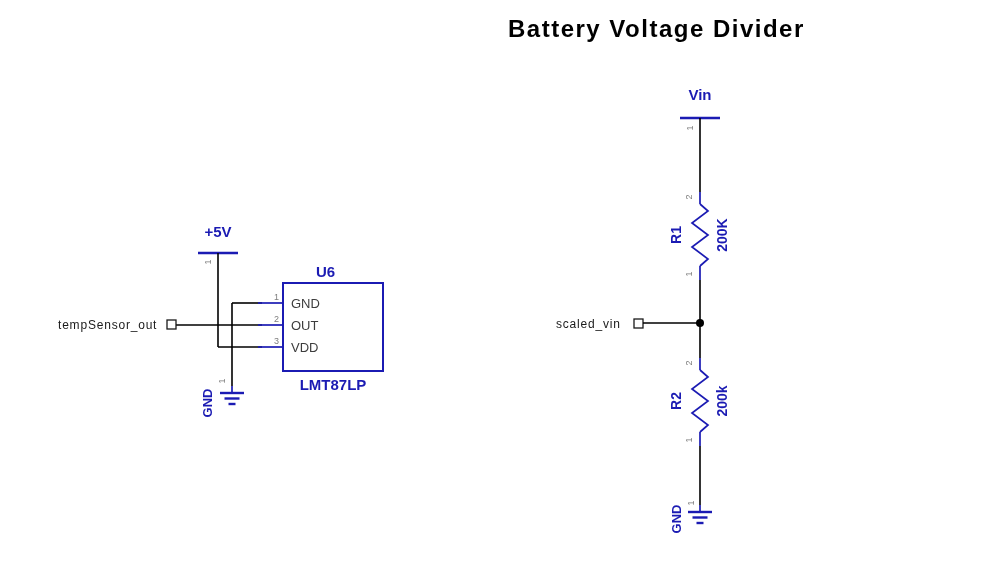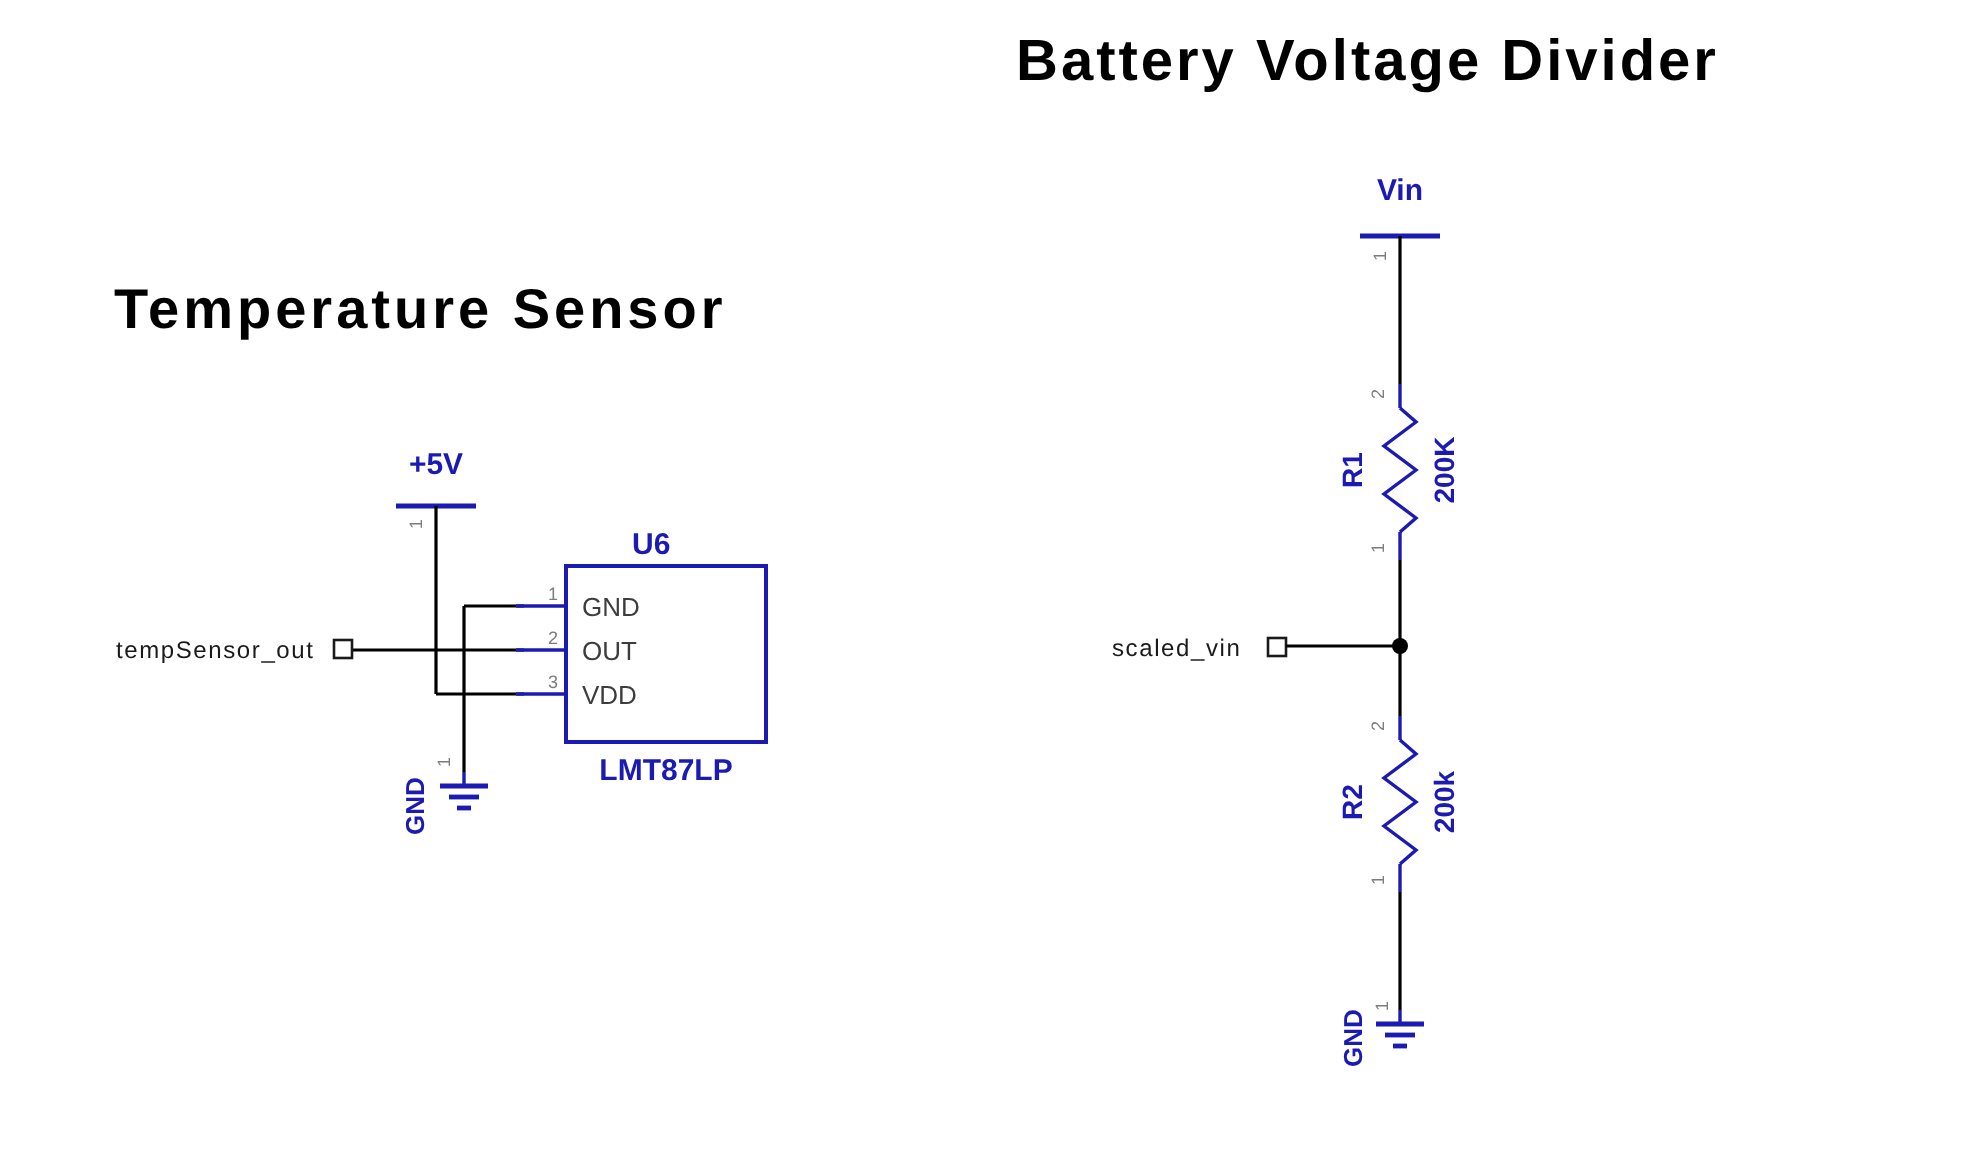--- a/index.html
+++ b/index.html
@@ -6,42 +6,41 @@
     --blue:#1b1bb3;
     --wire:#000000;
     --pin-num:#7d7d7d;
     --bg:#ffffff;
   }
   html,body{margin:0;padding:0;background:var(--bg);}
   #canvas{position:relative;width:986px;height:578px;background:var(--bg);overflow:hidden;
           font-family:"Liberation Sans",sans-serif;}
   .title{position:absolute;font-weight:bold;color:#000;white-space:nowrap;}
   #t1{left:57px;top:139px;font-size:28px;letter-spacing:2px;}
-  #t2{left:508px;top:15px;font-size:29px;letter-spacing:1.5px;}
+  #t2{left:508px;top:15px;font-size:24px;letter-spacing:1.5px;}
   svg{position:absolute;left:0;top:0;}
   svg text{font-family:"Liberation Sans",sans-serif;}
   .sym{stroke:var(--blue);stroke-width:1.7;fill:none;}
   .thick{stroke-width:2.4;}
   .sym-rect{stroke:var(--blue);stroke-width:2;fill:none;}
   .wire{stroke:var(--wire);stroke-width:1.6;fill:none;}
   .conn{stroke:#1a1a1a;stroke-width:1.3;fill:none;}
   .blue-t{fill:var(--blue);font-weight:bold;}
   .fs15{font-size:15px;}
   .fs14{font-size:14px;}
   .fs13{font-size:13px;}
   .pin-num{fill:var(--pin-num);font-size:9px;}
   .pin-name{fill:#3d3d3d;font-size:13px;}
   .net-label{fill:#1a1a1a;font-size:12px;letter-spacing:0.8px;}
 </style>
 </head>
 <body>
 
 <div id="canvas">
 
-  <div class="title" id="t1">Temperature Sensor</div>
   <div class="title" id="t2">Battery Voltage Divider</div>
 
   <svg width="986" height="578" viewBox="0 0 986 578">
 
     <g>
 
       <text class="blue-t fs15" x="218" y="237" text-anchor="middle">+5V</text>
       <line class="sym thick" x1="198" y1="253" x2="238" y2="253"></line>
       <text class="pin-num" x="211" y="262" text-anchor="middle" transform="rotate(-90 211 262)">1</text>
 

